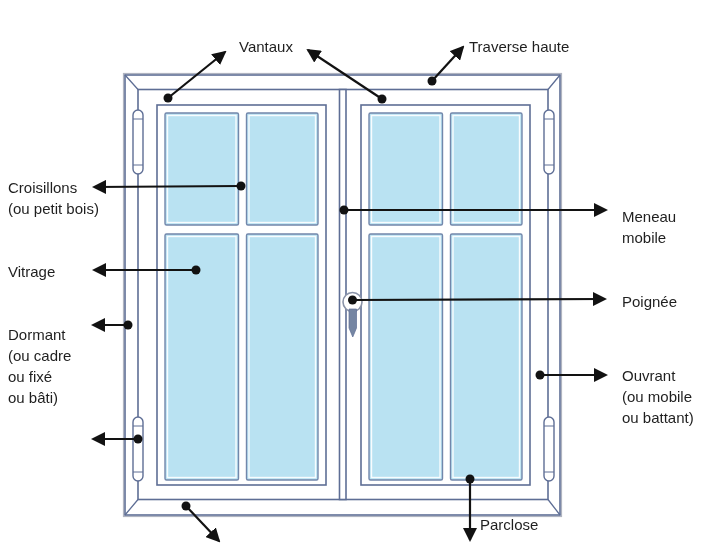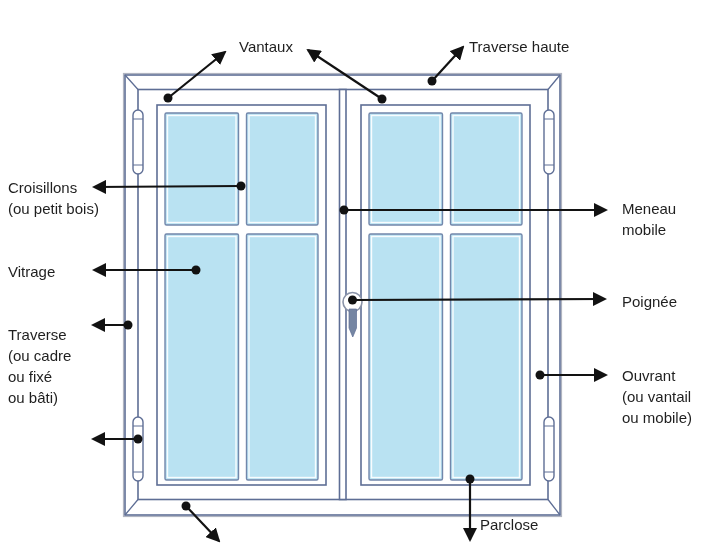--- a/index.html
+++ b/index.html
@@ -171,36 +171,36 @@
   <div class="label" style="left:8px;top:145px">
     <div>Croisillons</div>
     <div>(ou petit bois)</div>
   </div>
 
   <div class="label" style="left:469px;top:4px">Traverse haute</div>
 
   <div class="label" style="left:8px;top:229px">Vitrage</div>
 
   <div class="label" style="left:8px;top:292px">
-    <div>Traverse</div>
+    <div>Dormant</div>
     <div>(ou cadre</div>
     <div>ou fixé</div>
     <div>ou bâti)</div>
   </div>
 
 
 
   <div class="label" style="left:480px;top:482px">Parclose</div>
 
-  <div class="label" style="left:622px;top:166px">
+  <div class="label" style="left:622px;top:174px">
     <div>Meneau</div>
     <div>mobile</div>
   </div>
 
   <div class="label" style="left:622px;top:259px">Poignée</div>
 
   <div class="label" style="left:622px;top:333px">
     <div>Ouvrant</div>
-    <div>(ou vantail</div>
-    <div>ou mobile)</div>
+    <div>(ou mobile</div>
+    <div>ou battant)</div>
   </div>
 
 </div>
 
 </body></html>

